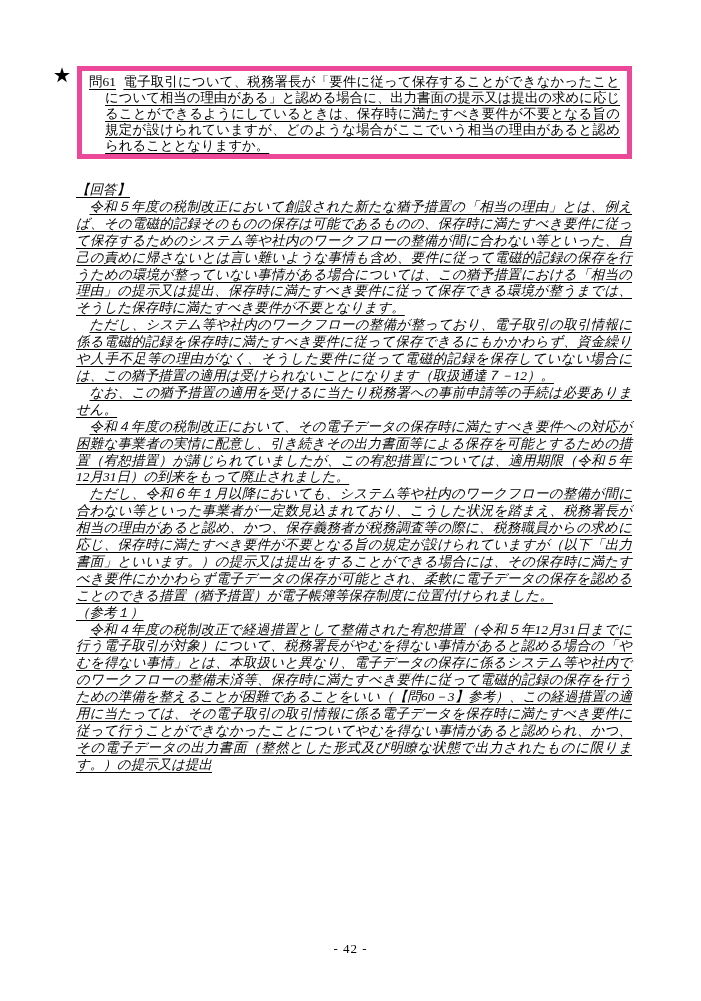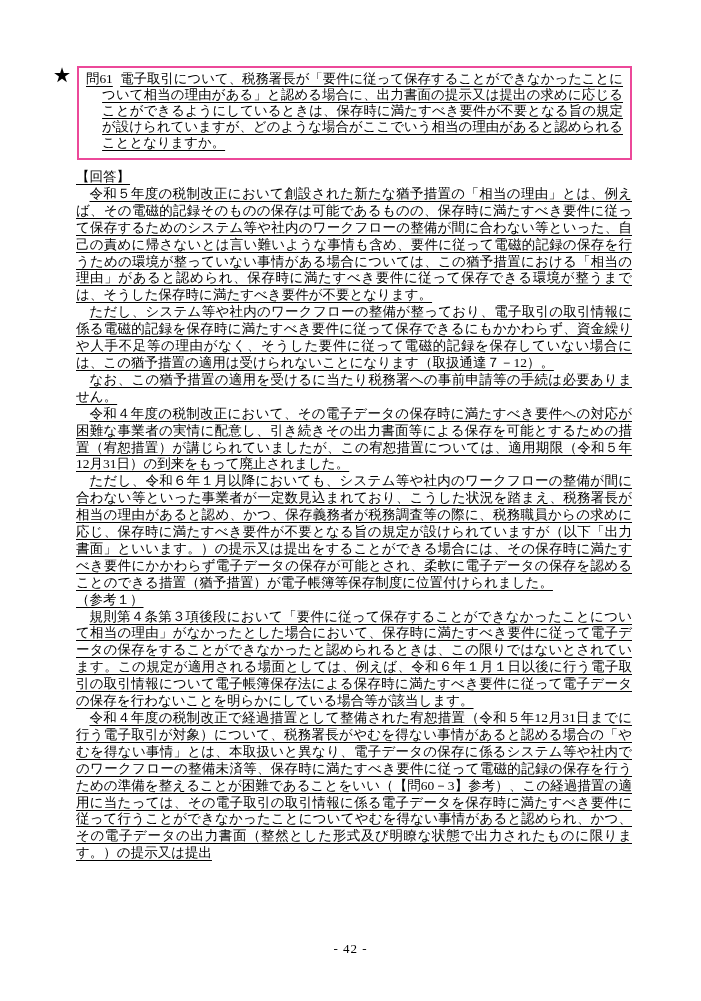--- a/index.html
+++ b/index.html
@@ -23,40 +23,41 @@
     line-height: 18px;
     color: #000;
   }
   .content {
     position: absolute;
     left: 76px;
     top: 66px;
     width: 556px;
   }
   .question-box {
-    border: 2px solid #ec4899;
-    padding: 3px 7px 7px 7px;
+    border: 5px solid #ec4899;
+    padding: 3px 7px 0 7px;
     margin-left: 1px;
     font-size: 13.4px;
     line-height: 16px;
     text-align: justify;
   }
   .question-text {
     margin: 0;
     padding-left: 1.2em;
     text-indent: -1.2em;
     text-decoration: underline;
     text-decoration-thickness: 1px;
     text-underline-offset: 2.5px;
   }
   .q-id { margin-right: 0.55em; }
   .doc-body {
     font-size: 13.5px;
     line-height: 16.9px;
-    margin-top: 9px;
+    margin-top: 23px;
+    font-style: italic;
   }
   .sec-heading {
     margin: 0;
     font-weight: normal;
     font-size: 13.5px;
     text-decoration: underline;
     text-decoration-thickness: 1px;
     text-underline-offset: 2.5px;
   }
   .para {
@@ -85,33 +86,32 @@
 <div class="content">
 
   <div class="question-box">
     <p class="question-text"><span class="q-id">問61</span><span>電子取引について、税務署長が「要件に従って保存することができなかったことについて相当の理由がある」と認める場合に、出力書面の提示又は提出の求めに応じることができるようにしているときは、保存時に満たすべき要件が不要となる旨の規定が設けられていますが、どのような場合がここでいう相当の理由があると認められることとなりますか。</span></p>
   </div>
 
   <div class="doc-body">
 
     <div>
       <h2 class="sec-heading">【回答】</h2>
-      <p class="para">令和５年度の税制改正において創設された新たな猶予措置の「相当の理由」とは、例えば、その電磁的記録そのものの保存は可能であるものの、保存時に満たすべき要件に従って保存するためのシステム等や社内のワークフローの整備が間に合わない等といった、自己の責めに帰さないとは言い難いような事情も含め、要件に従って電磁的記録の保存を行うための環境が整っていない事情がある場合については、この猶予措置における「相当の理由」があると認められ、保存時に満たすべき要件に従って保存できる環境が整うまでは、そうした保存時に満たすべき要件が不要となります。</p>
+      <p class="para">令和５年度の税制改正において創設された新たな猶予措置の「相当の理由」とは、例えば、その電磁的記録そのものの保存は可能であるものの、保存時に満たすべき要件に従って保存するためのシステム等や社内のワークフローの整備が間に合わない等といった、自己の責めに帰さないとは言い難いような事情も含め、要件に従って電磁的記録の保存を行うための環境が整っていない事情がある場合については、この猶予措置における「相当の理由」の提示又は提出、保存時に満たすべき要件に従って保存できる環境が整うまでは、そうした保存時に満たすべき要件が不要となります。</p>
       <p class="para">ただし、システム等や社内のワークフローの整備が整っており、電子取引の取引情報に係る電磁的記録を保存時に満たすべき要件に従って保存できるにもかかわらず、資金繰りや人手不足等の理由がなく、そうした要件に従って電磁的記録を保存していない場合には、この猶予措置の適用は受けられないことになります（取扱通達７－12）。</p>
       <p class="para">なお、この猶予措置の適用を受けるに当たり税務署への事前申請等の手続は必要ありません。</p>
     </div>
 
     <div>
       <p class="para">令和４年度の税制改正において、その電子データの保存時に満たすべき要件への対応が困難な事業者の実情に配意し、引き続きその出力書面等による保存を可能とするための措置（宥恕措置）が講じられていましたが、この宥恕措置については、適用期限（令和５年12月31日）の到来をもって廃止されました。</p>
       <p class="para">ただし、令和６年１月以降においても、システム等や社内のワークフローの整備が間に合わない等といった事業者が一定数見込まれており、こうした状況を踏まえ、税務署長が相当の理由があると認め、かつ、保存義務者が税務調査等の際に、税務職員からの求めに応じ、保存時に満たすべき要件が不要となる旨の規定が設けられていますが（以下「出力書面」といいます。）の提示又は提出をすることができる場合には、その保存時に満たすべき要件にかかわらず電子データの保存が可能とされ、柔軟に電子データの保存を認めることのできる措置（猶予措置）が電子帳簿等保存制度に位置付けられました。</p>
     </div>
 
     <div>
       <h2 class="sec-heading">（参考１）</h2>
-      <p class="para">規則第４条第３項後段において「要件に従って保存することができなかったことについて相当の理由」がなかったとした場合において、保存時に満たすべき要件に従って電子データの保存をすることができなかったと認められるときは、この限りではないとされています。この規定が適用される場面としては、例えば、令和６年１月１日以後に行う電子取引の取引情報について電子帳簿保存法による保存時に満たすべき要件に従って電子データの保存を行わないことを明らかにしている場合等が該当します。</p>
     </div>
 
     <div>
       <p class="para">令和４年度の税制改正で経過措置として整備された宥恕措置（令和５年12月31日までに行う電子取引が対象）について、税務署長がやむを得ない事情があると認める場合の「やむを得ない事情」とは、本取扱いと異なり、電子データの保存に係るシステム等や社内でのワークフローの整備未済等、保存時に満たすべき要件に従って電磁的記録の保存を行うための準備を整えることが困難であることをいい（【問60－3】参考）、この経過措置の適用に当たっては、その電子取引の取引情報に係る電子データを保存時に満たすべき要件に従って行うことができなかったことについてやむを得ない事情があると認められ、かつ、その電子データの出力書面（整然とした形式及び明瞭な状態で出力されたものに限ります。）の提示又は提出</p>
     </div>
 
   </div>
 </div>
 
 <div class="page-footer">- 42 -</div>

